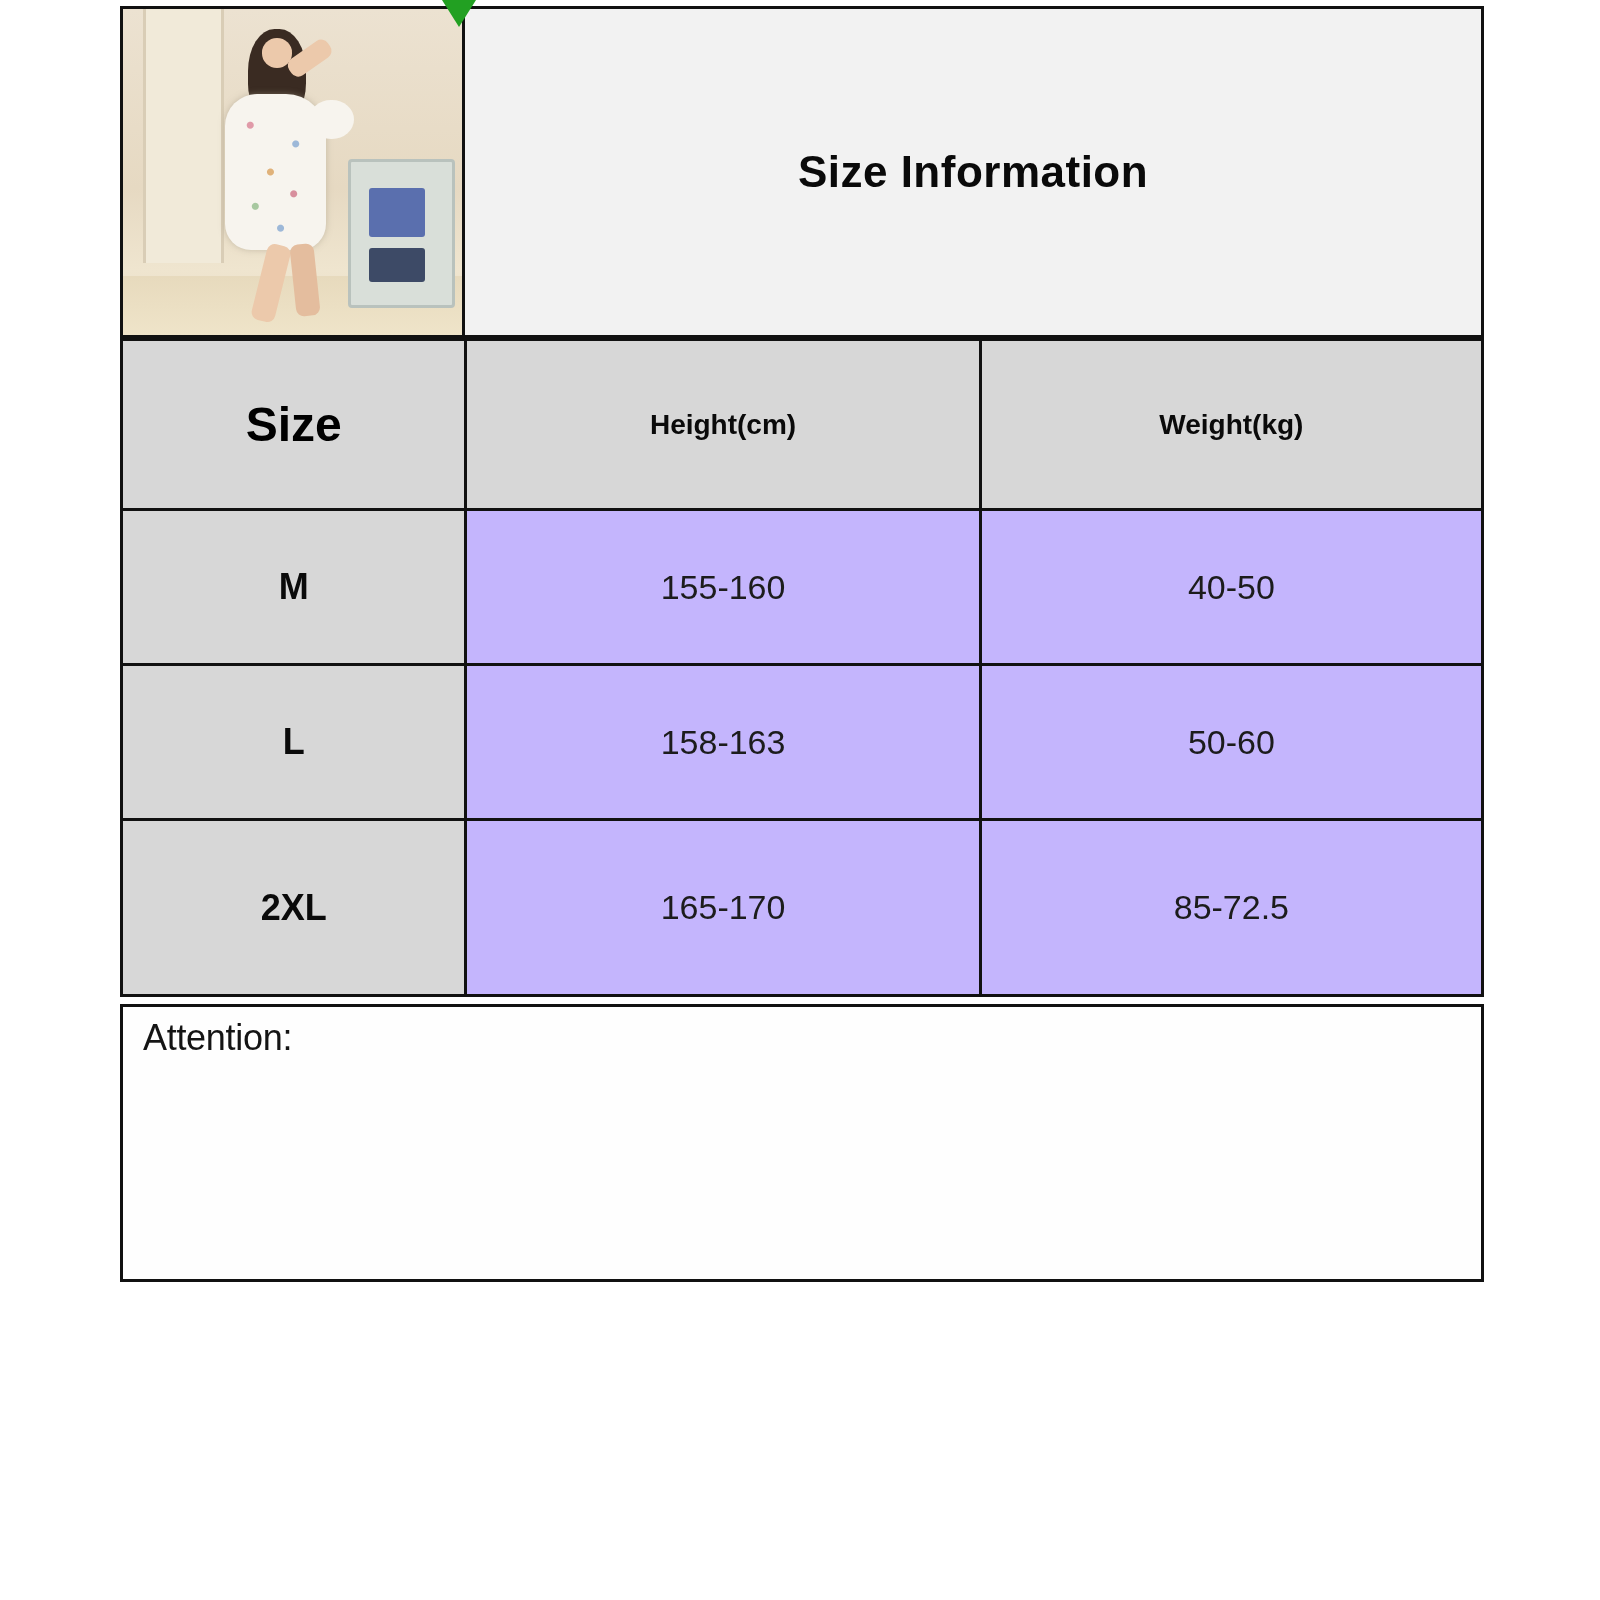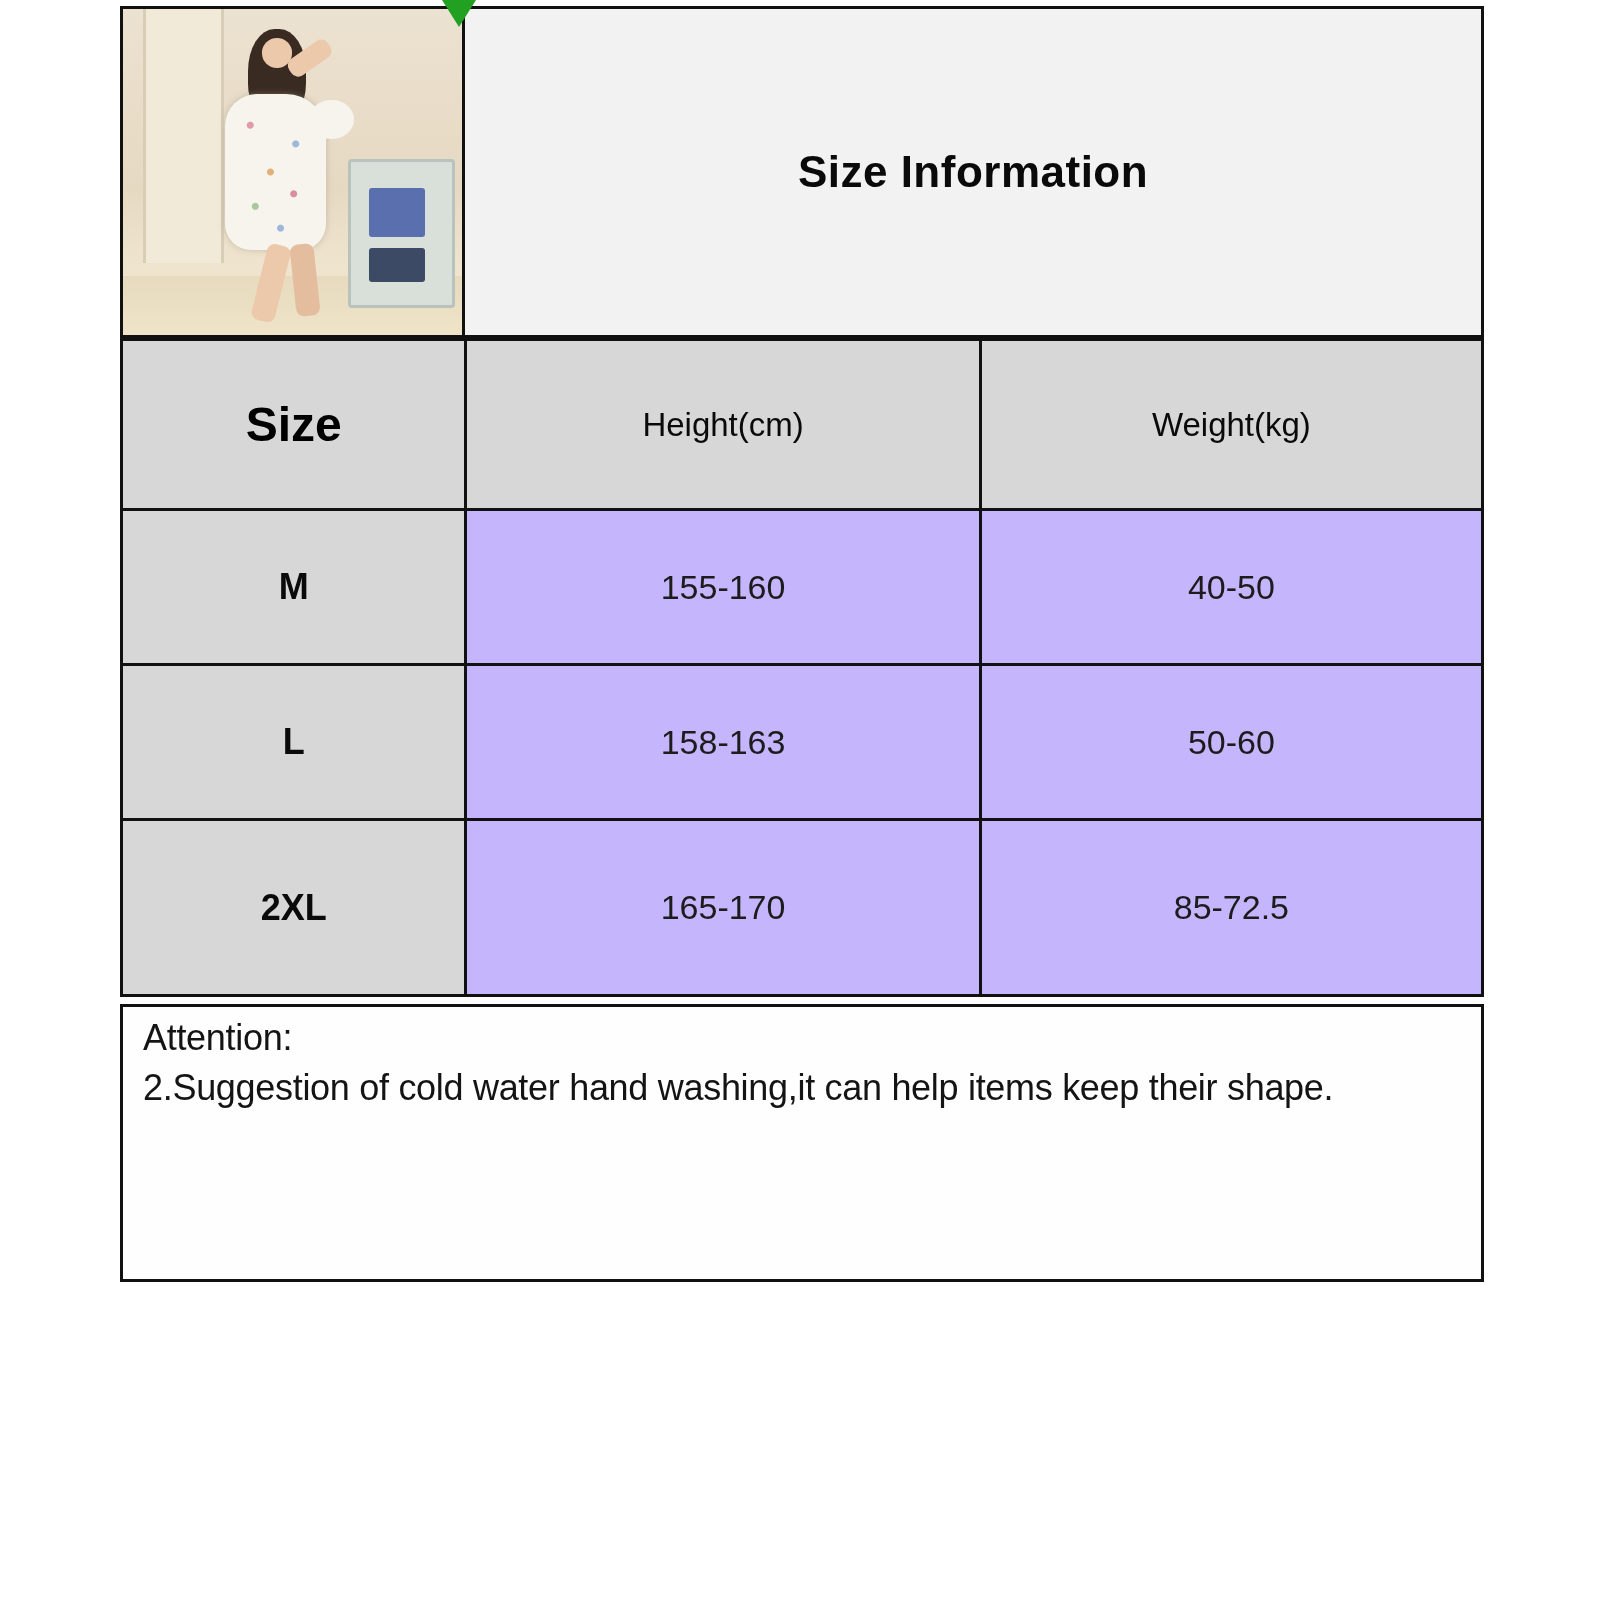--- a/index.html
+++ b/index.html
@@ -169,21 +169,21 @@
     vertical-align: middle;
     padding: 0;
   }
   col.c-size   { width: 25.3%; }
   col.c-height { width: 37.8%; }
   col.c-weight { width: 36.9%; }
 
   tr.header-row { height: 170px; }
   tr.header-row th { background: #d7d7d7; }
   th.size-head { font-size: 48px; font-weight: bold; color: #000000; }
-  th.col-head  { font-size: 33px; font-weight: normal; color: #0a0a0a; }
+  th.col-head  { font-size: 28px; font-weight: bold; color: #0a0a0a; }
 
   tr.data-row { height: 155px; }
   tr.data-row:last-child { height: 176px; }
   tr.data-row td.size-cell {
     background: #d7d7d7;
     font-size: 36px;
     font-weight: bold;
     color: #0a0a0a;
   }
   tr.data-row td.value-cell {
@@ -267,17 +267,16 @@
       <tr class="data-row">
         <td class="size-cell">2XL</td>
         <td class="value-cell">165-170</td>
         <td class="value-cell">85-72.5</td>
       </tr>
     </tbody>
       </table>
 
     <div class="attention-box">
       <p>Attention:</p>
-      <p>2.Suggestion of cold water hand washing,it can help items keep their shape.</p>
     </div>
 
   </div>
 </div>
 
 </body></html>

